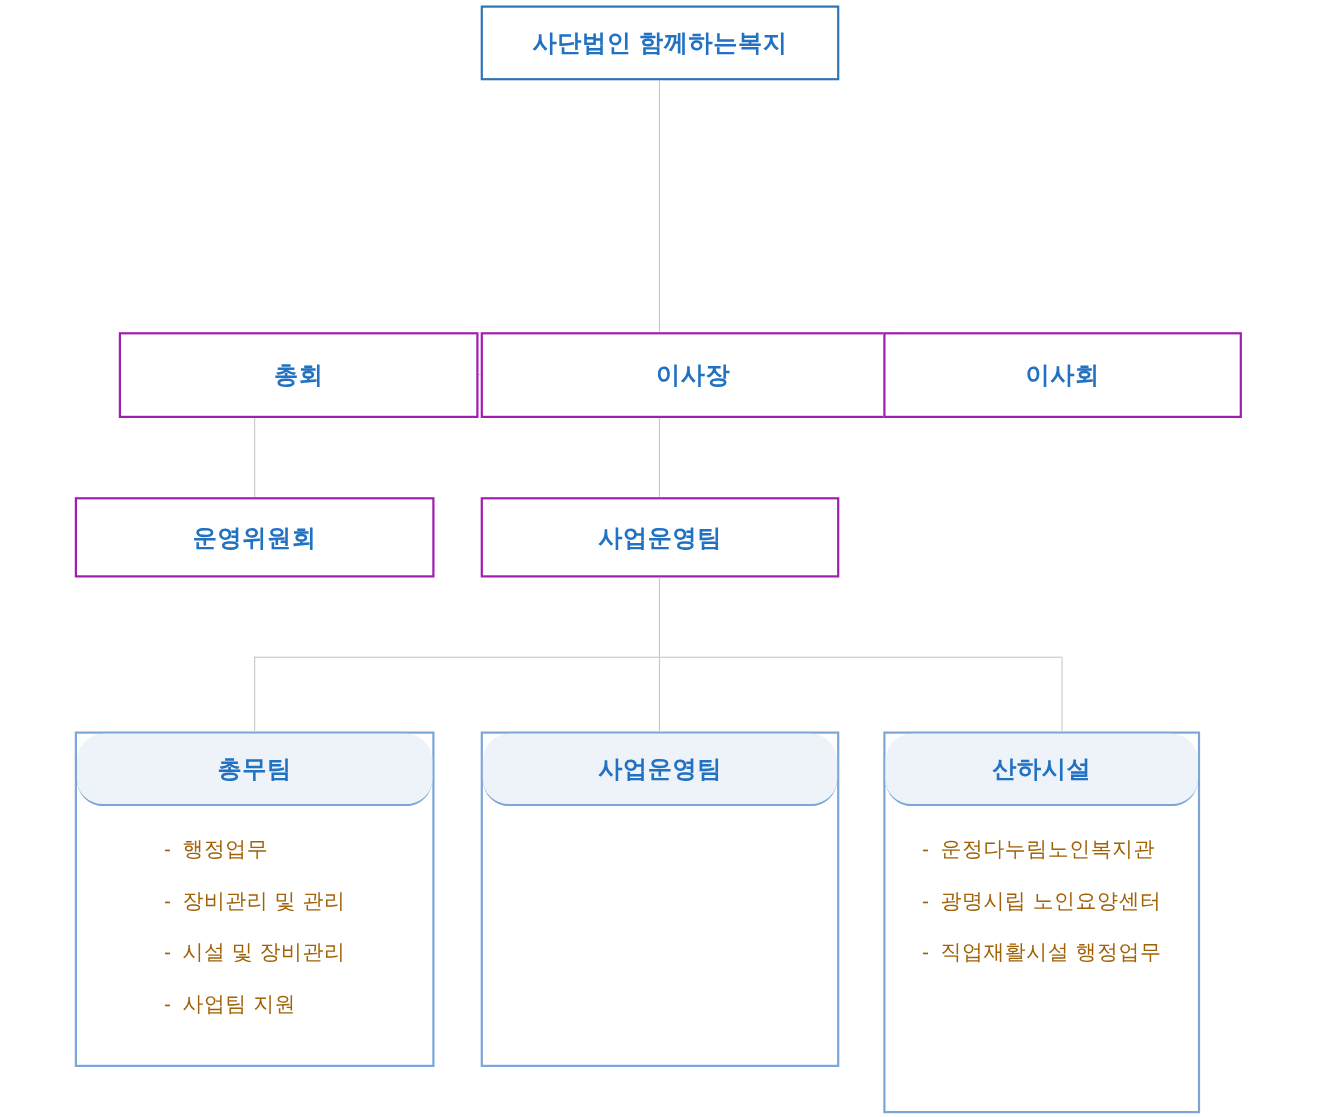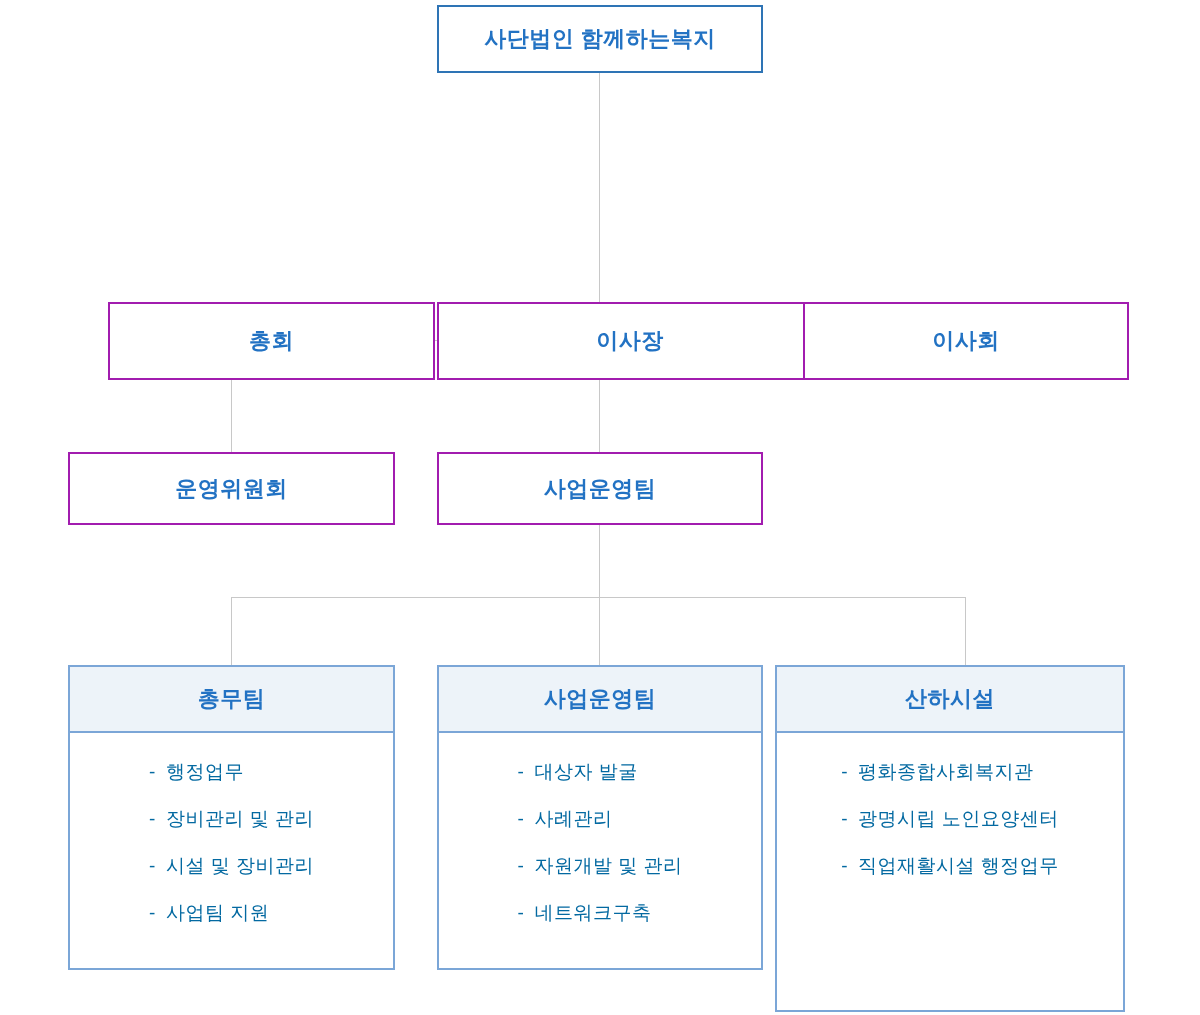--- a/index.html
+++ b/index.html
@@ -49,49 +49,50 @@
     background: #edf3f9;
     border-bottom: 2px solid #7ba6d7;
     box-sizing: border-box;
     display: flex;
     align-items: center;
     justify-content: center;
     font-size: 22px;
     font-weight: bold;
     color: #2272c3;
     letter-spacing: 0.5px;
+    border-radius: 24px;
   }
   .team-list {
     list-style: none;
     display: table;
     margin: 26px auto 0 auto;
     padding: 0;
     text-align: left;
   }
   .team-list li {
     font-size: 19px;
-    color: #0369a1;
+    color: #a16207;
     margin-bottom: 21px;
     white-space: nowrap;
     letter-spacing: 0.5px;
   }
   .bullet {
     display: inline-block;
     margin-right: 10px;
   }
   
   #box-root      { left: 437px; top: 5px;   width: 326px; height: 68px; }
   #box-assembly  { left: 68px;  top: 302px; width: 327px; height: 78px; margin-left: 40px; }
   #box-chairman  { left: 437px; top: 302px; width: 386px; height: 78px; }
   #box-board     { left: 803px; top: 302px; width: 326px; height: 78px; }
   #box-steering  { left: 68px;  top: 452px; width: 327px; height: 73px; }
   #box-secretary { left: 437px; top: 452px; width: 326px; height: 73px; }
   #team-general  { left: 68px;  top: 665px; width: 327px; height: 305px; }
   #team-ops      { left: 437px; top: 665px; width: 326px; height: 305px; }
-  #team-fac      { left: 775px; top: 665px; width: 350px; height: 347px; }
+  #team-fac      { left: 803px; top: 665px; width: 288px; height: 347px; }
 
   #line-root-v      { left: 599px; top: 73px;  width: 1px;  height: 229px; }
   #line-mid-left-h  { left: 395px; top: 340px; width: 42px; height: 1px; }
   #line-mid-right-h { left: 763px; top: 340px; width: 40px; height: 1px; }
   #line-assembly-v  { left: 231px; top: 380px; width: 1px;  height: 72px; }
   #line-chairman-v  { left: 599px; top: 380px; width: 1px;  height: 72px; }
   #line-secretary-v { left: 599px; top: 525px; width: 1px;  height: 72px; }
   #line-branch-h    { left: 231px; top: 597px; width: 734px; height: 1px; }
   #line-drop-1      { left: 231px; top: 597px; width: 1px;  height: 68px; }
   #line-drop-2      { left: 599px; top: 597px; width: 1px;  height: 68px; }
@@ -143,32 +144,26 @@
       <li><span class="bullet">-</span><span>장비관리 및 관리</span></li>
       <li><span class="bullet">-</span><span>시설 및 장비관리</span></li>
       <li><span class="bullet">-</span><span>사업팀 지원</span></li>
     </ul>
   </div>
 
   <div class="team-box" id="team-ops">
     <div class="team-header">
       <span>사업운영팀</span>
     </div>
-    <ul class="team-list">
-      <li><span class="bullet">-</span><span>대상자 발굴</span></li>
-      <li><span class="bullet">-</span><span>사례관리</span></li>
-      <li><span class="bullet">-</span><span>자원개발 및 관리</span></li>
-      <li><span class="bullet">-</span><span>네트워크구축</span></li>
-    </ul>
   </div>
 
   <div class="team-box" id="team-fac">
     <div class="team-header">
       <span>산하시설</span>
     </div>
     <ul class="team-list">
-      <li><span class="bullet">-</span><span>평화종합사회복지관</span></li>
+      <li><span class="bullet">-</span><span>운정다누림노인복지관</span></li>
       <li><span class="bullet">-</span><span>광명시립 노인요양센터</span></li>
       <li><span class="bullet">-</span><span>직업재활시설 행정업무</span></li>
     </ul>
   </div>
 
 </div>
 
 </body></html>

